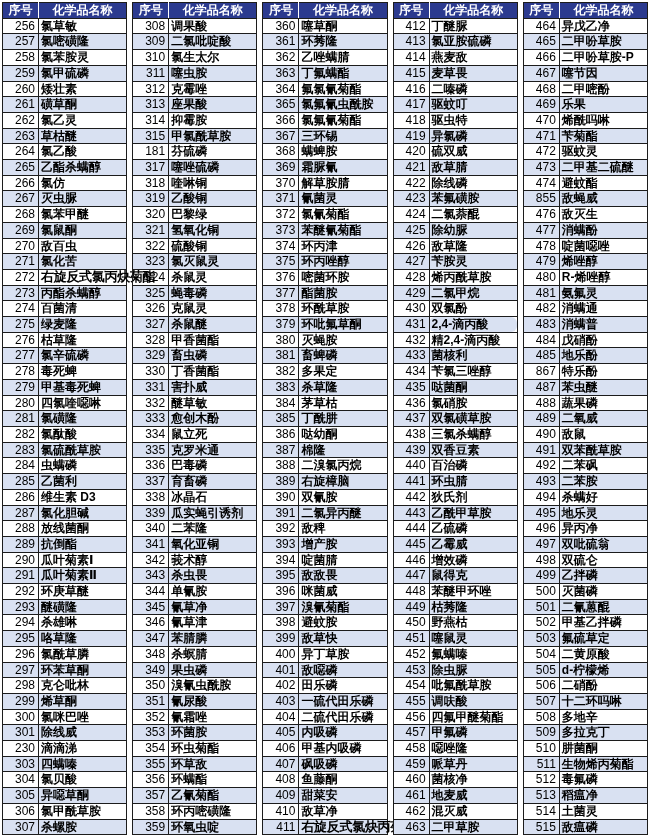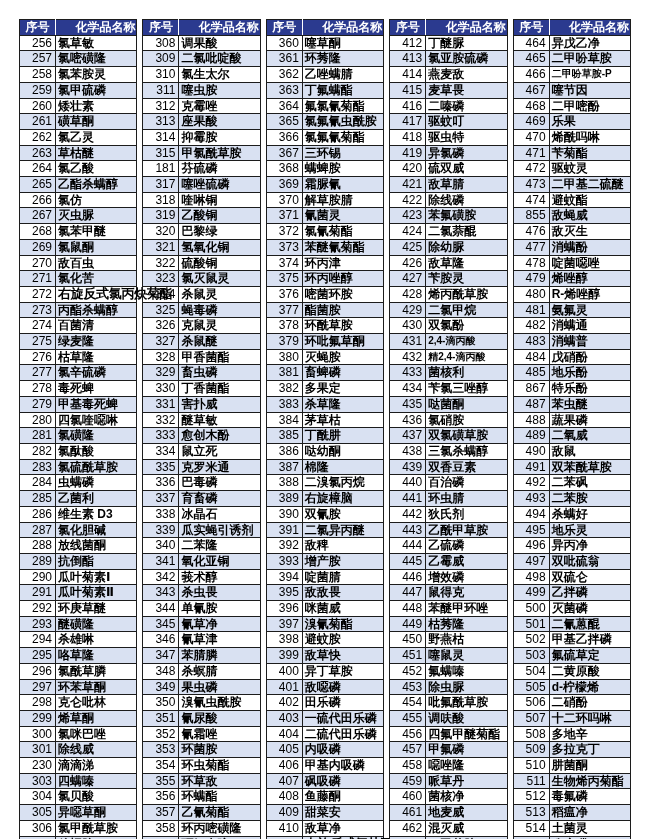--- a/index.html
+++ b/index.html
@@ -1,42 +1,42 @@
 <!DOCTYPE html>
 <html style="--hdr: #2b3a8f; --stripe: #d9e1f2;"><head>
 <meta charset="utf-8">
 <style>
   html,body{margin:0;padding:0;background:#fff;}
   .page{
     width:650px;height:839px;box-sizing:border-box;
-    padding:19px;display:flex;gap:5px;
+    padding:2px;display:flex;gap:5px;
     font-family:"Liberation Sans","DejaVu Sans",sans-serif;
     background:#fff;overflow:hidden;
   }
   table.subtable{
     border-collapse:collapse;table-layout:fixed;
     flex:1 1 0;align-self:flex-start;width:126px;
   }
   th,td{
     border:1px solid #1c1c1c;
     padding:0 1px;
     font-size:12px;line-height:14.7px;height:14.7px;
     white-space:nowrap;overflow:visible;
     color:#000;
   }
   col.c-no{width:36px;}
   th{
     background:var(--hdr,#2b3a8f);
-    color:#fff;font-weight:bold;text-align:right;
+    color:#fff;font-weight:bold;text-align:center;
   }
   th.no{text-align:center;border-right-color:#fff;}
   td.no{text-align:right;padding-right:3px;font-family:"Liberation Sans",sans-serif;}
   td.nm{text-align:left;padding-left:2px;font-weight:bold;}
   tr.alt td{background:var(--stripe,#d9e1f2);}
-  td.nm.sz7{font-size:10px;}
+  td.nm.sz7{font-size:12px;border-radius:6px;}
   td.nm.sz9{font-size:13px;letter-spacing:-0.3px;}
 </style>
 </head>
 <body>
 
 <div class="page">
   <div style="display:contents" id="cols">
   <table class="subtable">
     <colgroup>
           <col class="c-no">

